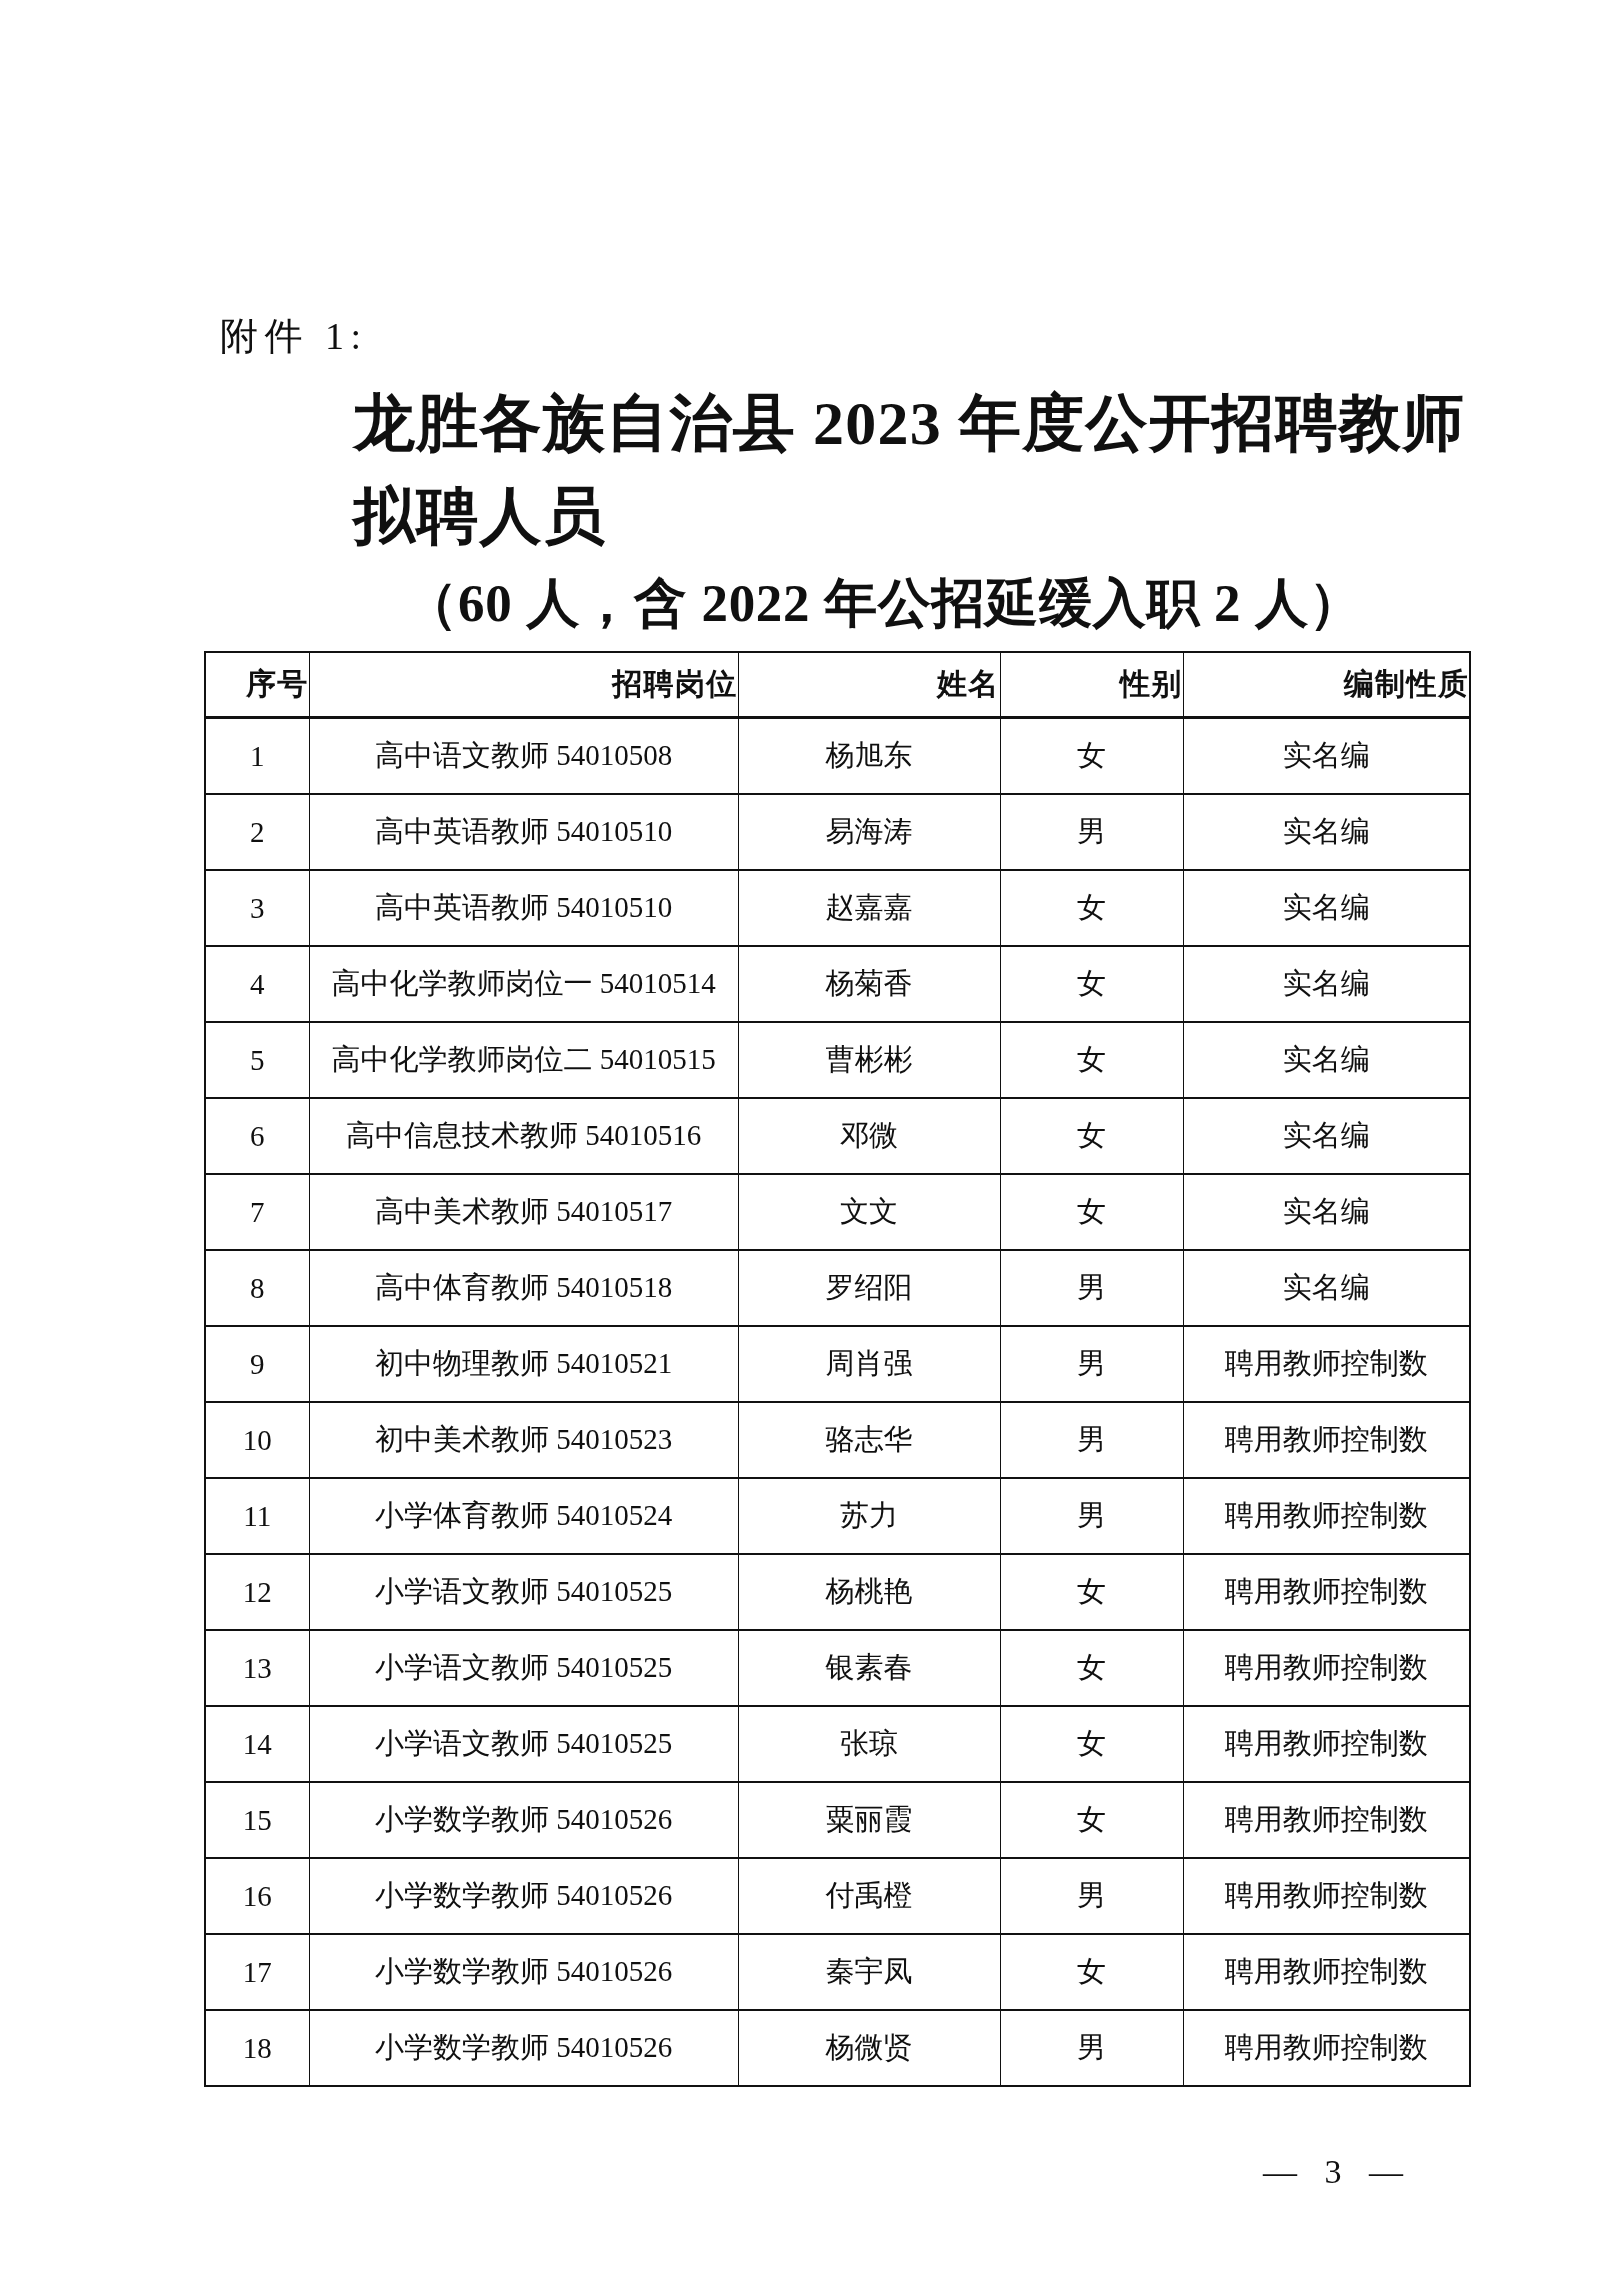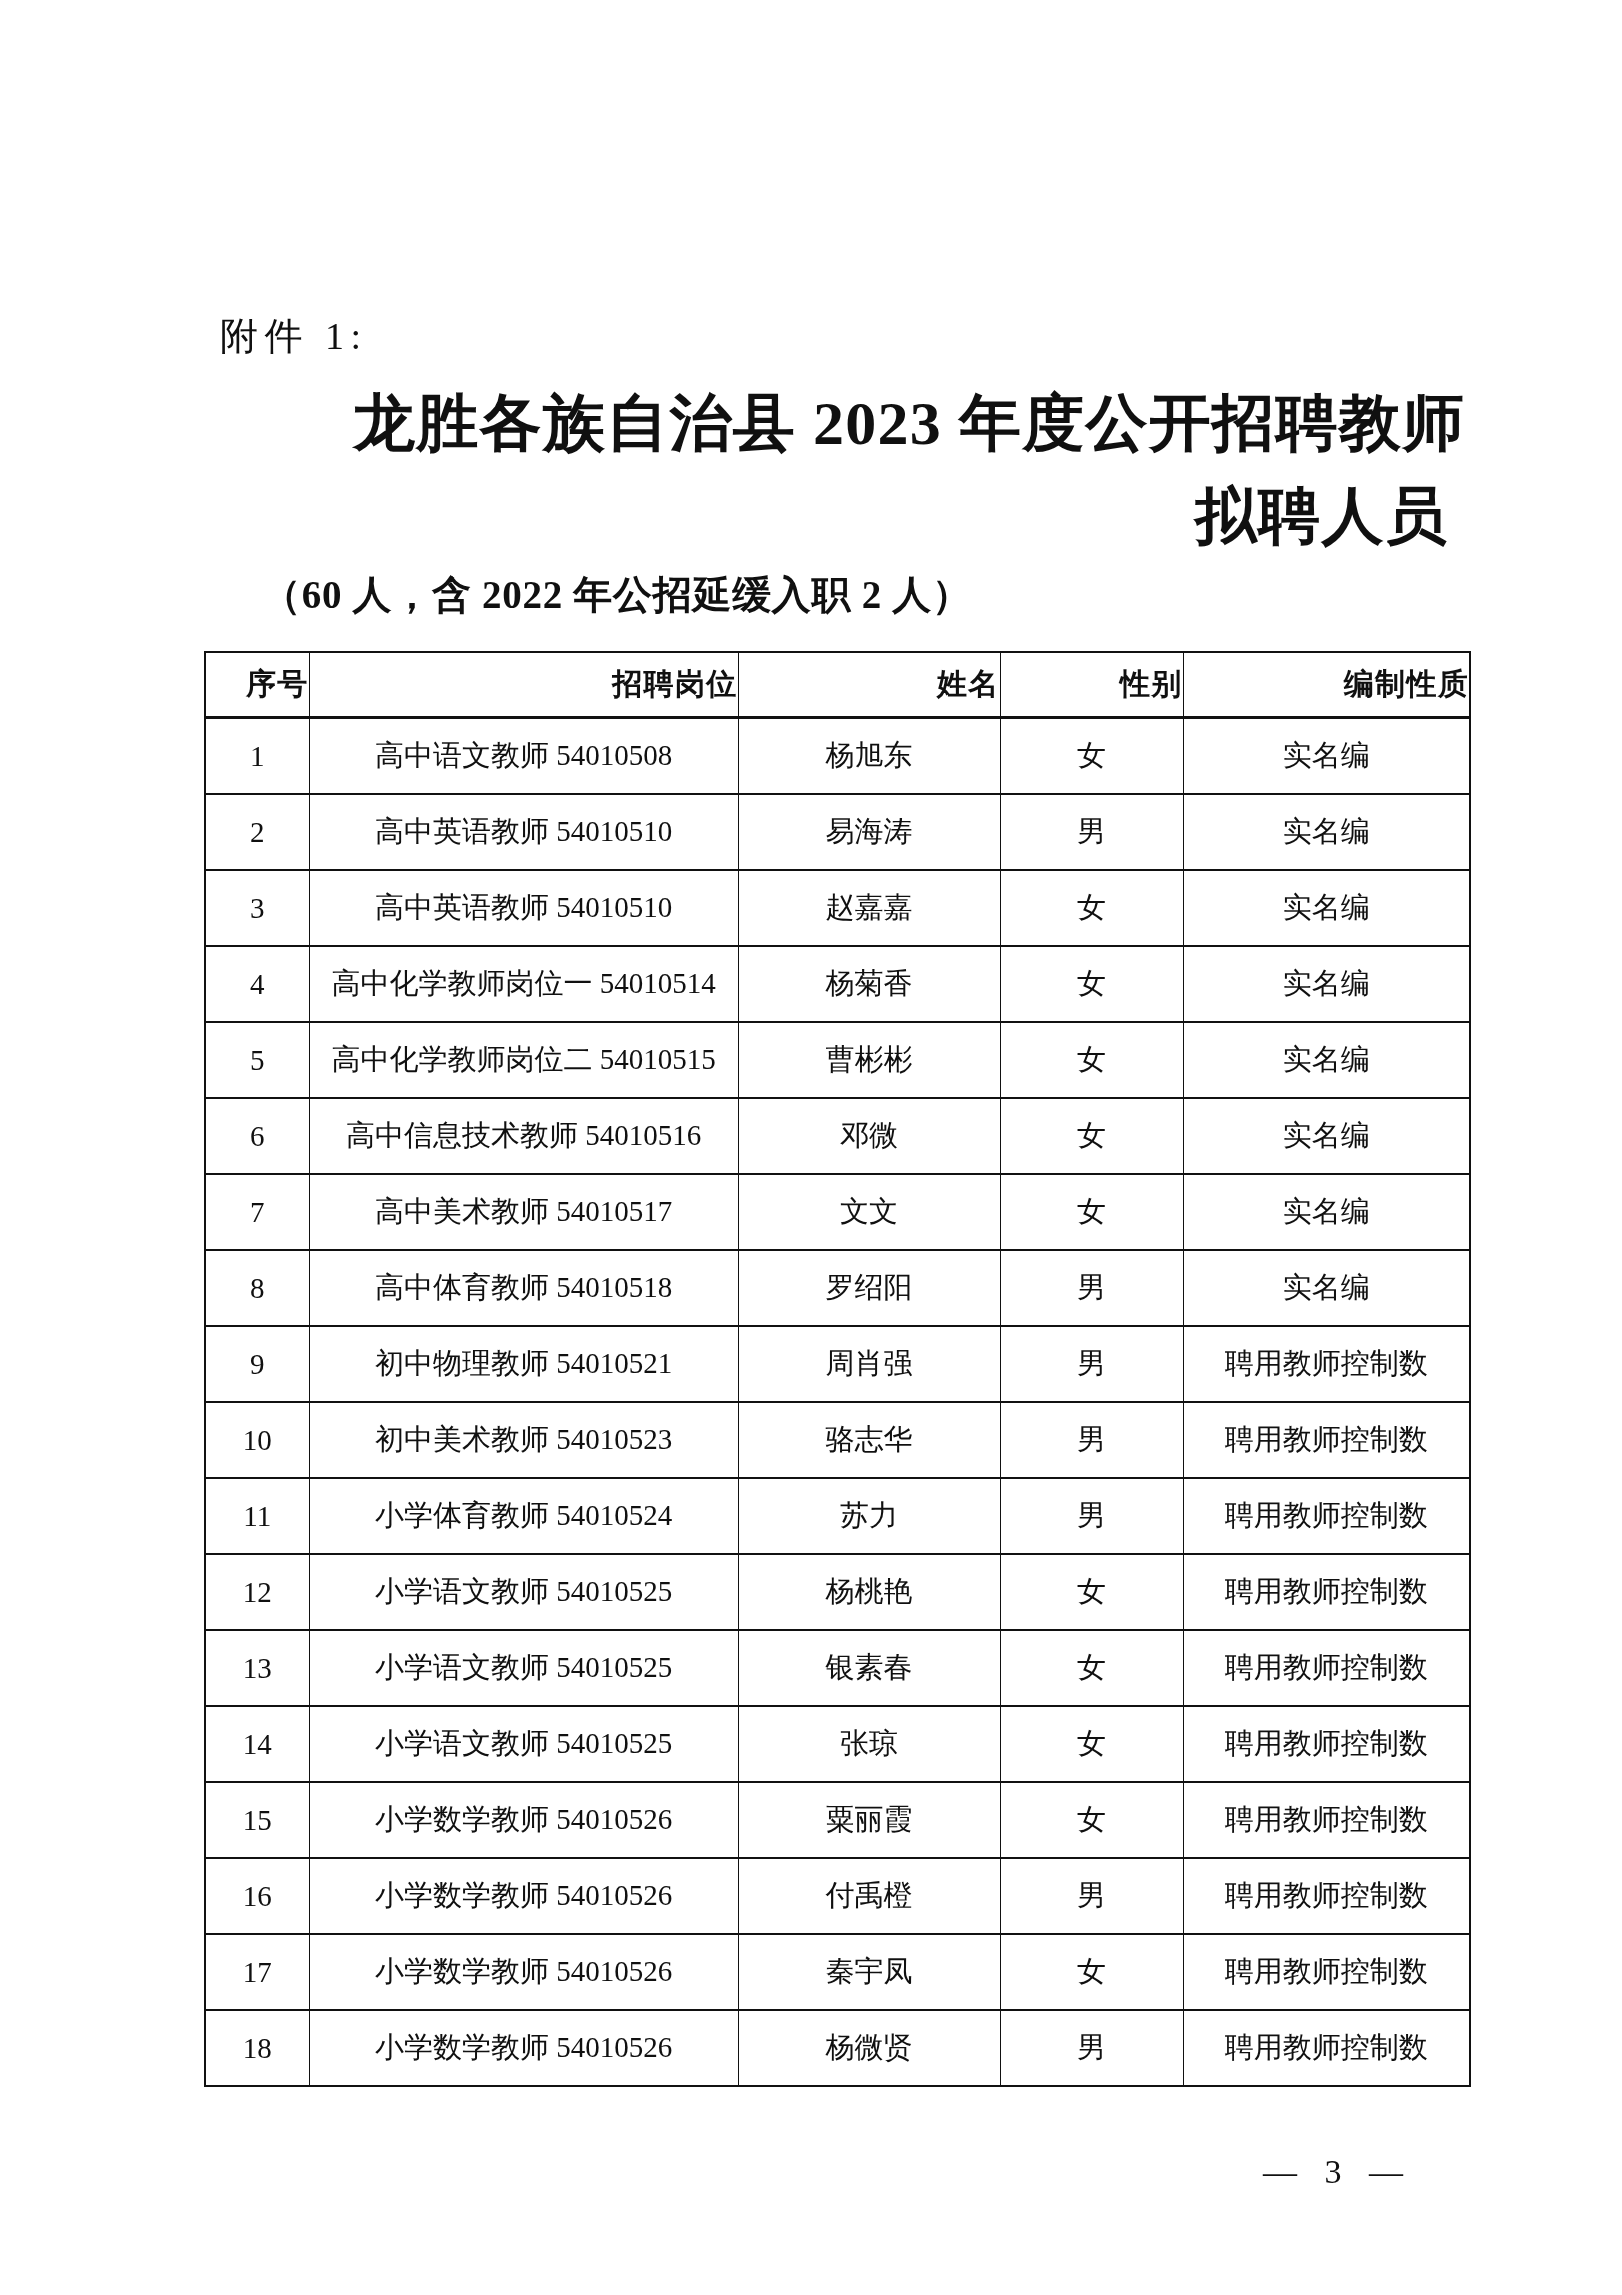--- a/index.html
+++ b/index.html
@@ -24,33 +24,34 @@
     font-size: 38px;
     letter-spacing: 6.5px;
     font-weight: 400;
     white-space: nowrap;
   }
   .title {
     position: absolute;
     left: 353px;
     top: 377px;
     width: 1095px;
-    text-align: right;
+    text-align: left;
     font-size: 62px;
     line-height: 93px;
     font-weight: bold;
     letter-spacing: 1.3px;
     white-space: nowrap;
   }
   .subtitle {
     position: absolute;
     left: 262px;
     top: 568px;
     width: 1243px;
-    font-size: 39px;
+    text-align: center;
+    font-size: 53px;
     font-weight: bold;
     letter-spacing: 0.7px;
     white-space: nowrap;
   }
   table.roster {
     position: absolute;
     left: 204px;
     top: 651px;
     width: 1266px;
     border-collapse: collapse;

